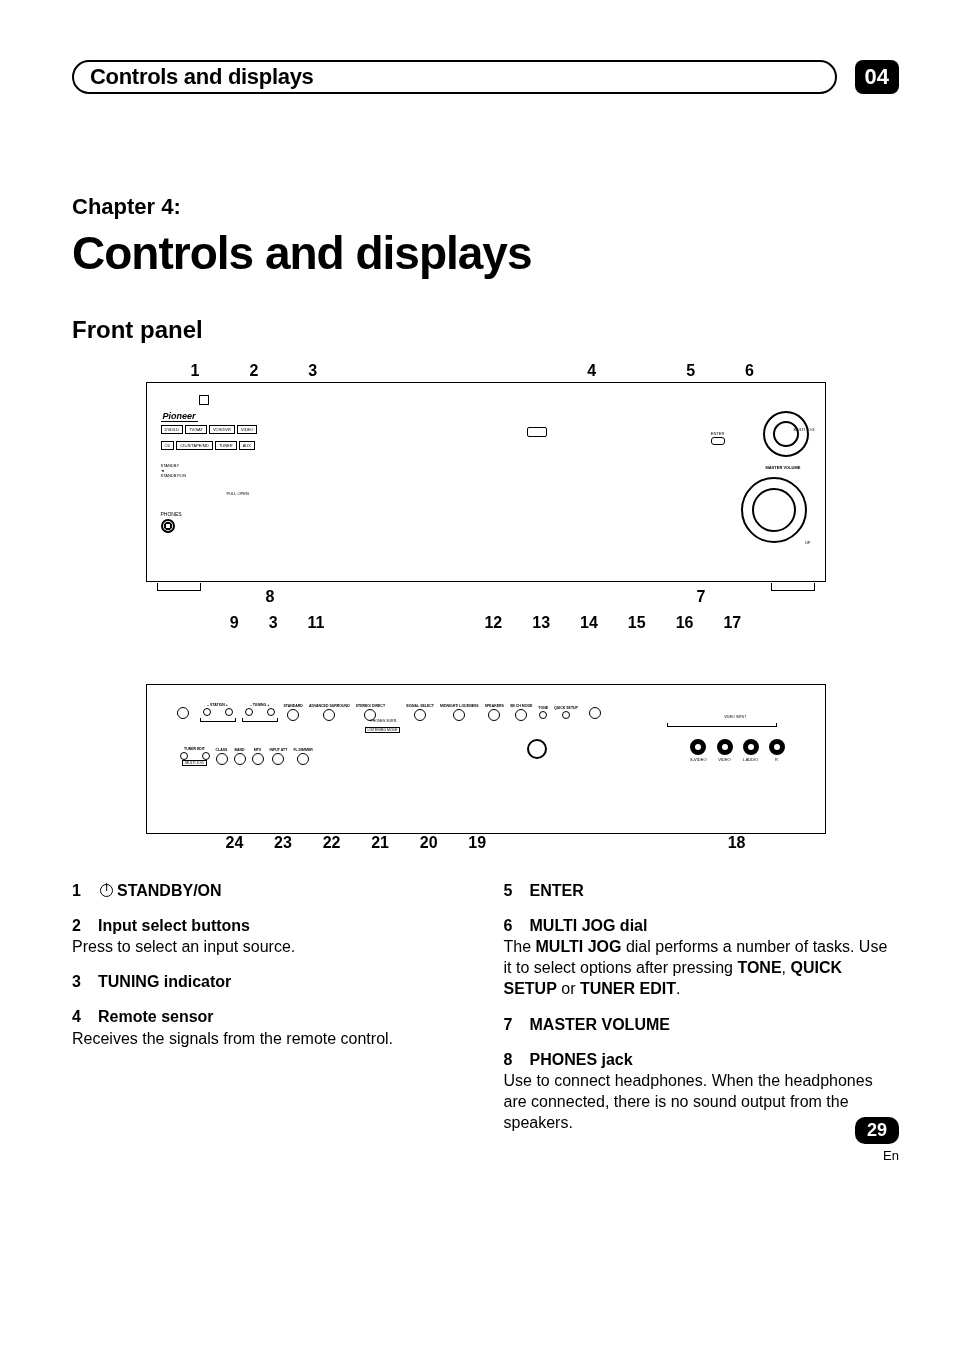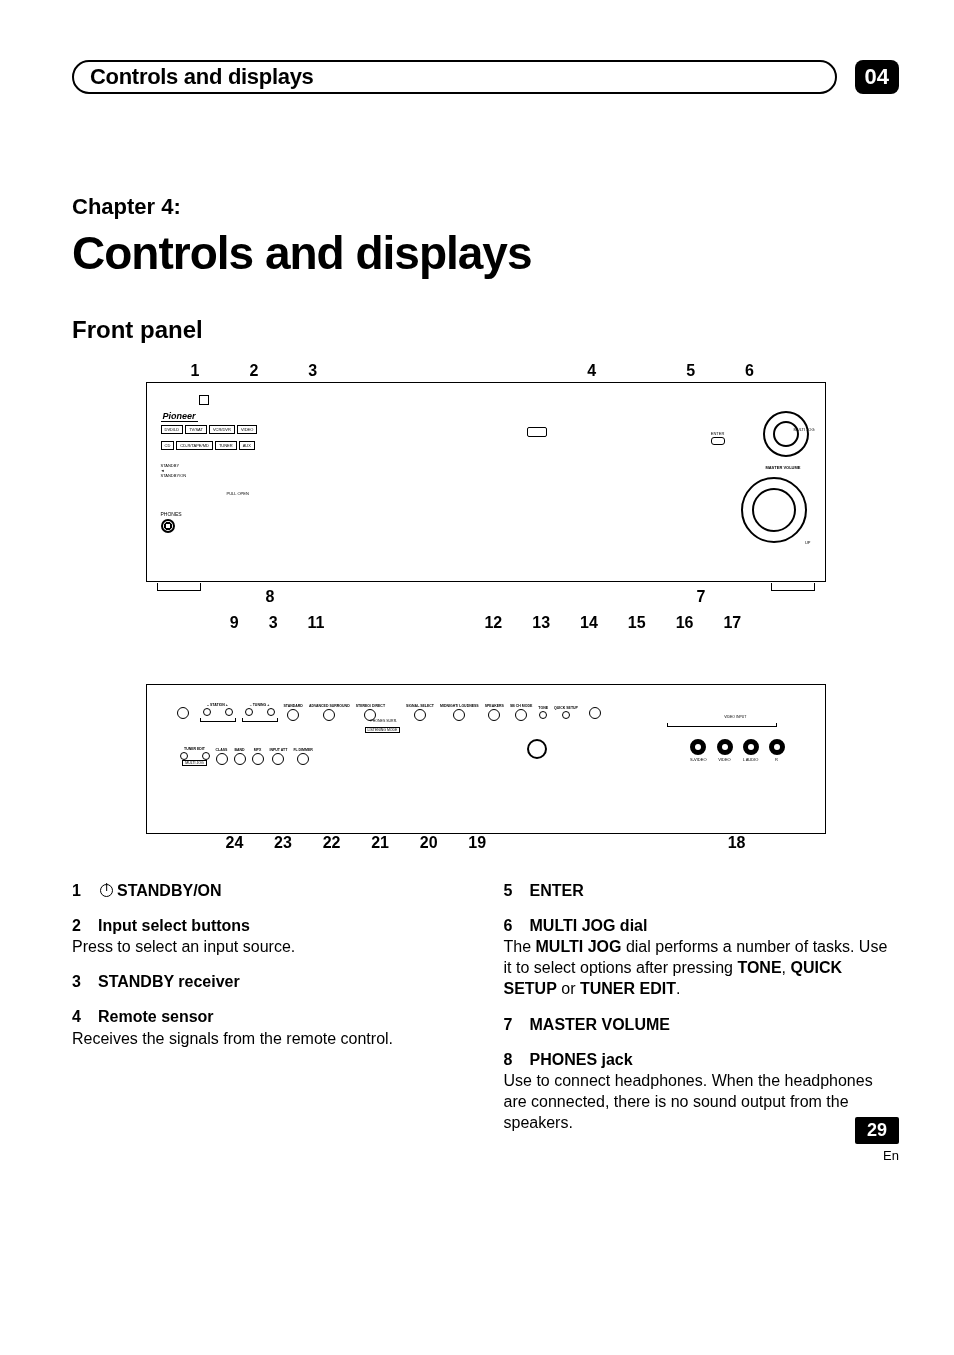--- a/index.html
+++ b/index.html
@@ -79,21 +79,21 @@
   .desc-cols { display:flex; gap:36px; margin-top:28px; }
   .desc-col { flex:1; font-size:16px; line-height:1.32; }
   .item { margin-bottom: 14px; }
   .item-head { font-weight:900; }
   .item-head .num { display:inline-block; width:26px; }
   .power-icon { display:inline-block; width:13px; height:13px; border:1.7px solid #000; border-radius:50%; position:relative; vertical-align:-1px; margin:0 4px 0 2px;}
   .power-icon::after{content:"";position:absolute;left:50%;top:-2px;width:1.7px;height:8px;background:#000;transform:translateX(-50%);}
   .body-text { font-weight:400; }
 
   .footer { position:absolute; bottom:30px; right:55px; text-align:right; display:flex; flex-direction:column; align-items:flex-end; gap:4px;}
-  .page-badge { background:#000; color:#fff; font-weight:900; border-radius:2px; padding:3px 12px; font-size:18px;}
+  .page-badge { background:#000; color:#fff; font-weight:900; border-radius:10px; padding:3px 12px; font-size:18px;}
   .lang { font-size:13px; }
 </style>
 </head>
 <body>
 
 <div class="page">
 
   <div class="header-row">
     <div class="header-pill">
       <span class="title">Controls and displays</span>
@@ -306,21 +306,21 @@
   <div class="desc-cols">
     <div class="desc-col">
       <div class="item">
         <div class="item-head"><span class="num">1</span><span class="power-icon"></span><span>STANDBY/ON</span></div>
       </div>
       <div class="item">
         <div class="item-head"><span class="num">2</span><span>Input select buttons</span></div>
         <div class="body-text">Press to select an input source.</div>
       </div>
       <div class="item">
-        <div class="item-head"><span class="num">3</span><span>STANDBY receiver</span></div>
+        <div class="item-head"><span class="num">3</span><span>TUNING indicator</span></div>
       </div>
       <div class="item">
         <div class="item-head"><span class="num">4</span><span>Remote sensor</span></div>
         <div class="body-text">Receives the signals from the remote control.</div>
       </div>
     </div>
 
     <div class="desc-col">
       <div class="item">
         <div class="item-head"><span class="num">5</span><span>ENTER</span></div>

